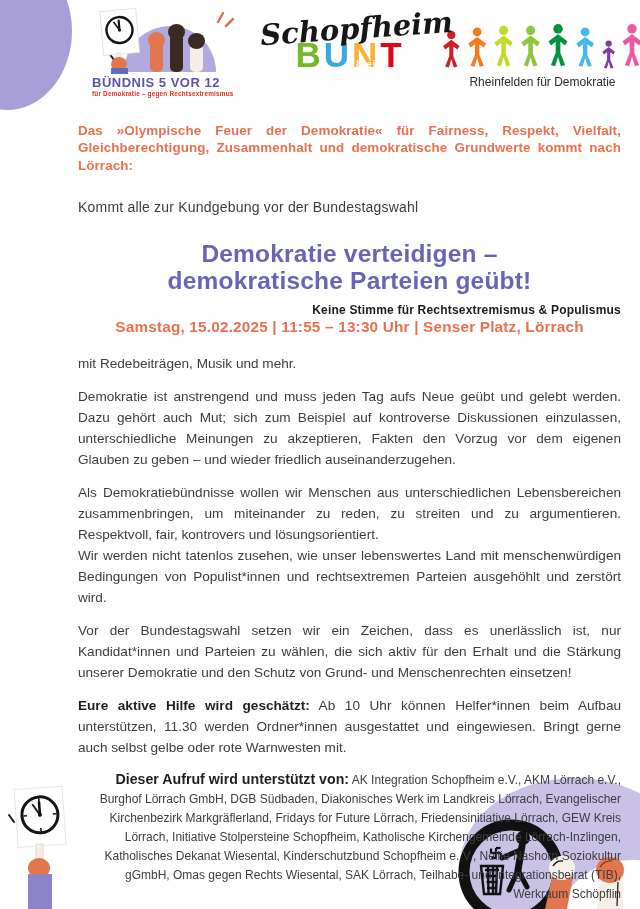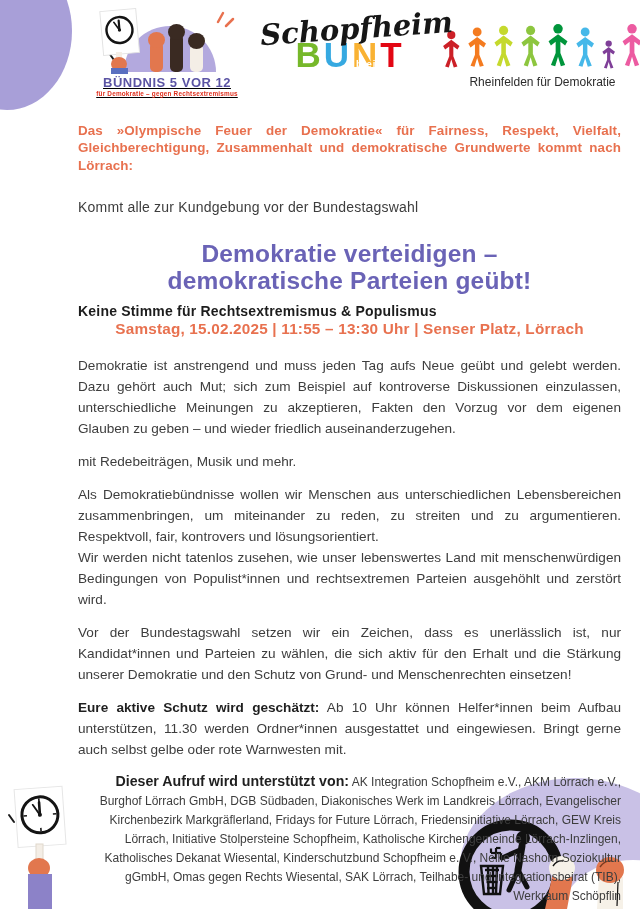--- a/index.html
+++ b/index.html
@@ -21,21 +21,21 @@
   
   .blob-top-left{
     position:absolute;left:-58px;top:-48px;width:130px;height:158px;
     background:var(--blob-purple);border-radius:50%;z-index:0;
   }
   
   .header{
     position:relative;z-index:1;display:flex;align-items:flex-start;
     padding:8px 10px 0 92px;height:102px;
   }
-  .logo-buendnis{width:150px;position:relative;text-align:center;text-decoration:underline;}
+  .logo-buendnis{width:150px;position:relative;text-align:left;}
   .logo-buendnis .lb-title{
     color:var(--logo-purple);font-weight:700;font-size:13px;letter-spacing:.5px;
     line-height:14px;margin-top:-2px;white-space:nowrap;
   }
   .logo-buendnis .lb-sub{
     color:var(--logo-red);font-weight:700;font-size:6.4px;letter-spacing:.2px;
     line-height:8px;white-space:nowrap;
   }
   .logo-schopfheim{width:180px;margin-left:18px;margin-top:6px;text-align:center;position:relative;}
   .ls-script{
@@ -57,21 +57,21 @@
   .intro{
     margin-top:20px;color:var(--accent-orange);font-weight:700;
     font-size:13.4px;line-height:17.4px;text-align:justify;letter-spacing:.1px;
   }
   .kundgebung{margin-top:25px;font-size:14px;color:var(--text);letter-spacing:.2px;}
   .headline{
     margin-top:26px;text-align:center;color:var(--accent-purple);
     font-weight:700;font-size:24.5px;line-height:26.5px;letter-spacing:.2px;
   }
   .subheadline{
-    margin-top:9px;text-align:left;font-weight:700;font-size:14px;
+    margin-top:9px;text-align:right;font-weight:700;font-size:12px;
     color:#1c1c1c;letter-spacing:.2px;
   }
   .dateline{
     margin-top:1px;text-align:center;font-weight:700;font-size:15.3px;
     color:var(--accent-orange);letter-spacing:.2px;
   }
   .bodytext{margin-top:17px;font-size:13.6px;line-height:21px;color:var(--text);}
   .bodytext p{text-align:justify;margin-bottom:12px;}
   .bodytext .lead{font-weight:700;color:#1f1f1f;}
   .supporters{font-size:12px;line-height:19px;color:var(--text);text-align:right;margin-top:2px;}
@@ -184,29 +184,29 @@
     <div class="headline">
       <div>Demokratie verteidigen –</div>
       <div>demokratische Parteien geübt!</div>
     </div>
 
     <div class="subheadline">Keine Stimme für Rechtsextremismus &amp; Populismus</div>
 
     <div class="dateline">Samstag, 15.02.2025 |  11:55 – 13:30 Uhr | Senser Platz, Lörrach</div>
 
     <div class="bodytext">
+      <p>mit Redebeiträgen, Musik und mehr.</p>
       <p>Demokratie ist anstrengend und muss jeden Tag aufs Neue geübt und gelebt werden. Dazu gehört auch Mut; sich zum Beispiel auf kontroverse Diskussionen einzulassen, unterschiedliche Meinungen zu akzeptieren, Fakten den Vorzug vor dem eigenen Glauben zu geben – und wieder friedlich auseinanderzugehen.</p>
-      <p>mit Redebeiträgen, Musik und mehr.</p>
       <p>
         <span>Als Demokratiebündnisse wollen wir Menschen aus unterschiedlichen Lebensbereichen zusammenbringen, um miteinander zu reden, zu streiten und zu argumentieren. Respektvoll, fair, kontrovers und lösungsorientiert.</span><br>
         <span>Wir werden nicht tatenlos zusehen, wie unser lebenswertes Land mit menschenwürdigen Bedingungen von Populist*innen und rechtsextremen Parteien ausgehöhlt und zerstört wird.</span>
       </p>
       <p>Vor der Bundestagswahl setzen wir ein Zeichen, dass es unerlässlich ist, nur Kandidat*innen und Parteien zu wählen, die sich aktiv für den Erhalt und die Stärkung unserer Demokratie und den Schutz von Grund- und Menschenrechten einsetzen!</p>
       <p>
-        <span class="lead">Eure aktive Schutz wird geschätzt:</span><span> Ab 10 Uhr können Helfer*innen beim Aufbau unterstützen, 11.30 werden Ordner*innen ausgestattet und eingewiesen. Bringt gerne auch selbst gelbe oder rote Warnwesten mit.</span>
+        <span class="lead">Eure aktive Hilfe wird geschätzt:</span><span> Ab 10 Uhr können Helfer*innen beim Aufbau unterstützen, 11.30 werden Ordner*innen ausgestattet und eingewiesen. Bringt gerne auch selbst gelbe oder rote Warnwesten mit.</span>
       </p>
       <div class="supporters">
         <span class="lead">Dieser Aufruf wird unterstützt von:</span><span> AK Integration Schopfheim e.V., AKM Lörrach e.V., Burghof Lörrach GmbH, DGB Südbaden, Diakonisches Werk im Landkreis Lörrach, Evangelischer Kirchenbezirk Markgräflerland, Fridays for Future Lörrach, Friedensinitiative Lörrach, GEW Kreis Lörrach, Initiative Stolpersteine Schopfheim, Katholische Kirchengemeinde Lörrach-Inzlingen, Katholisches Dekanat Wiesental, Kinderschutzbund Schopfheim e. V., Nellie Nashorn Soziokultur gGmbH, Omas gegen Rechts Wiesental, SAK Lörrach, Teilhabe- und Integrationsbeirat (TIB), Werkraum Schöpflin</span>
       </div>
     </div>
 
   </div>
 
   <svg class="ill-bottom-left" width="72" height="125" viewBox="0 0 72 125">
     <g stroke="#1a1a1a" stroke-width="2" stroke-linecap="round">

